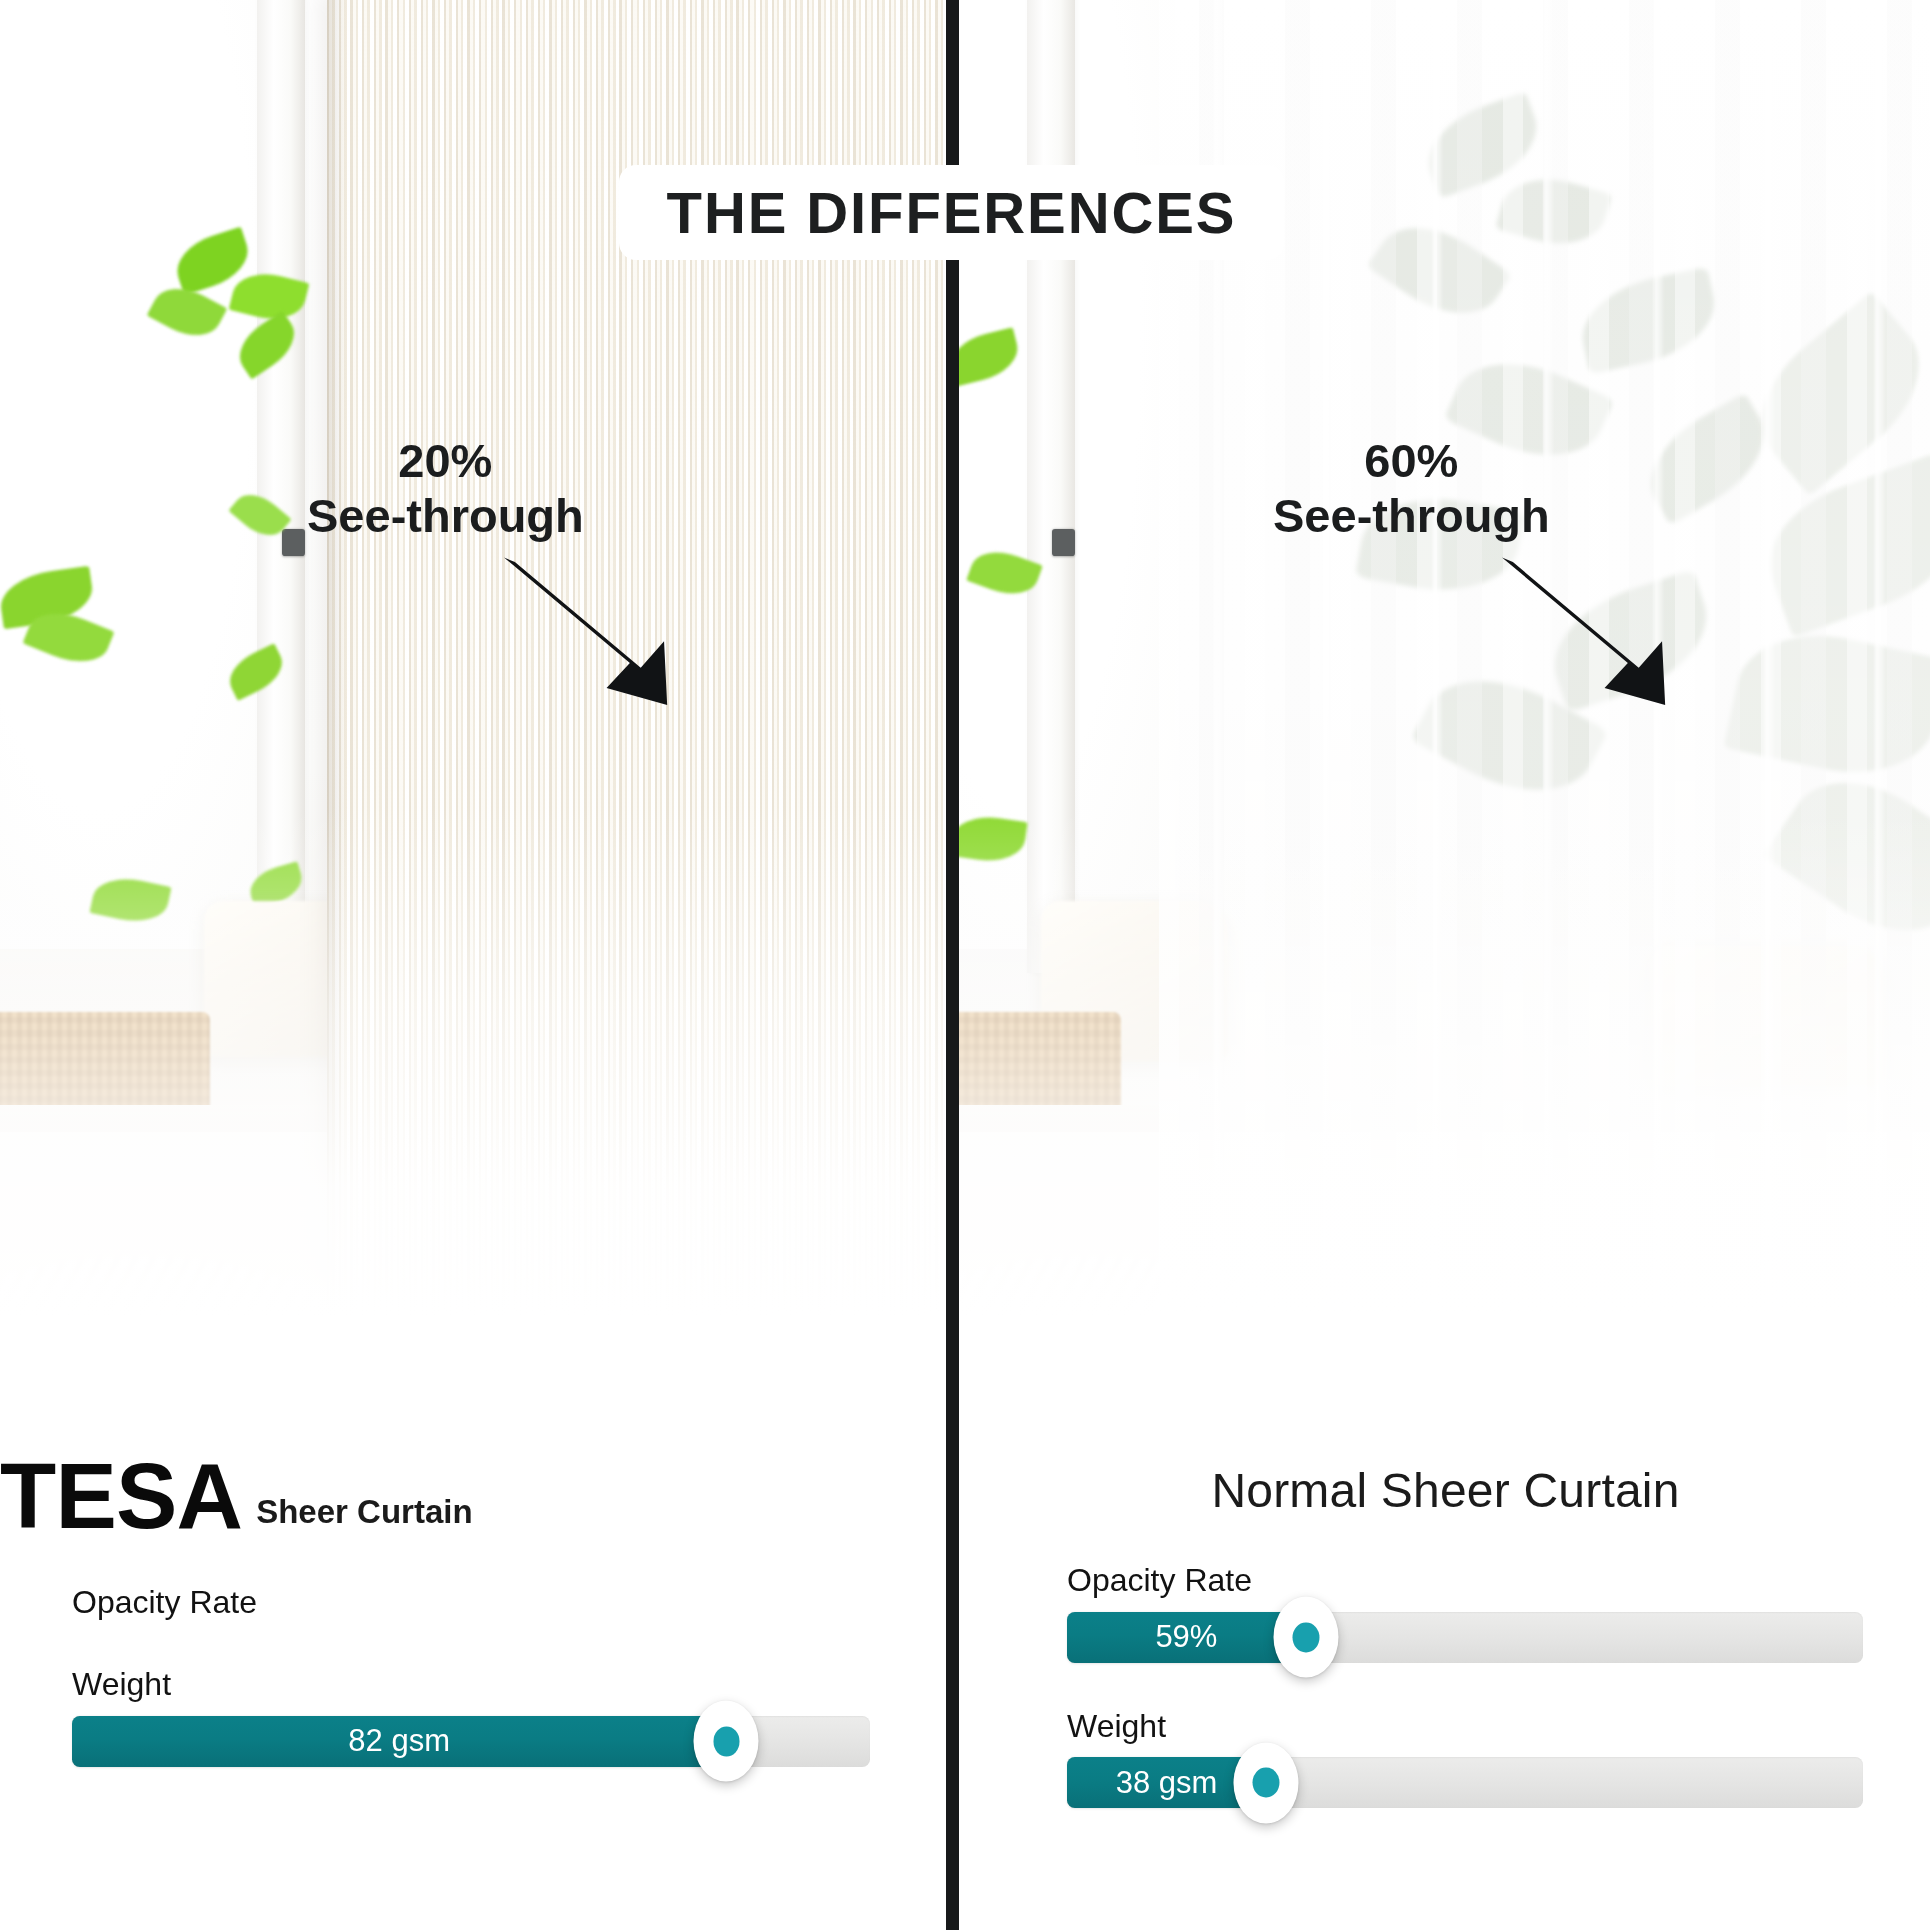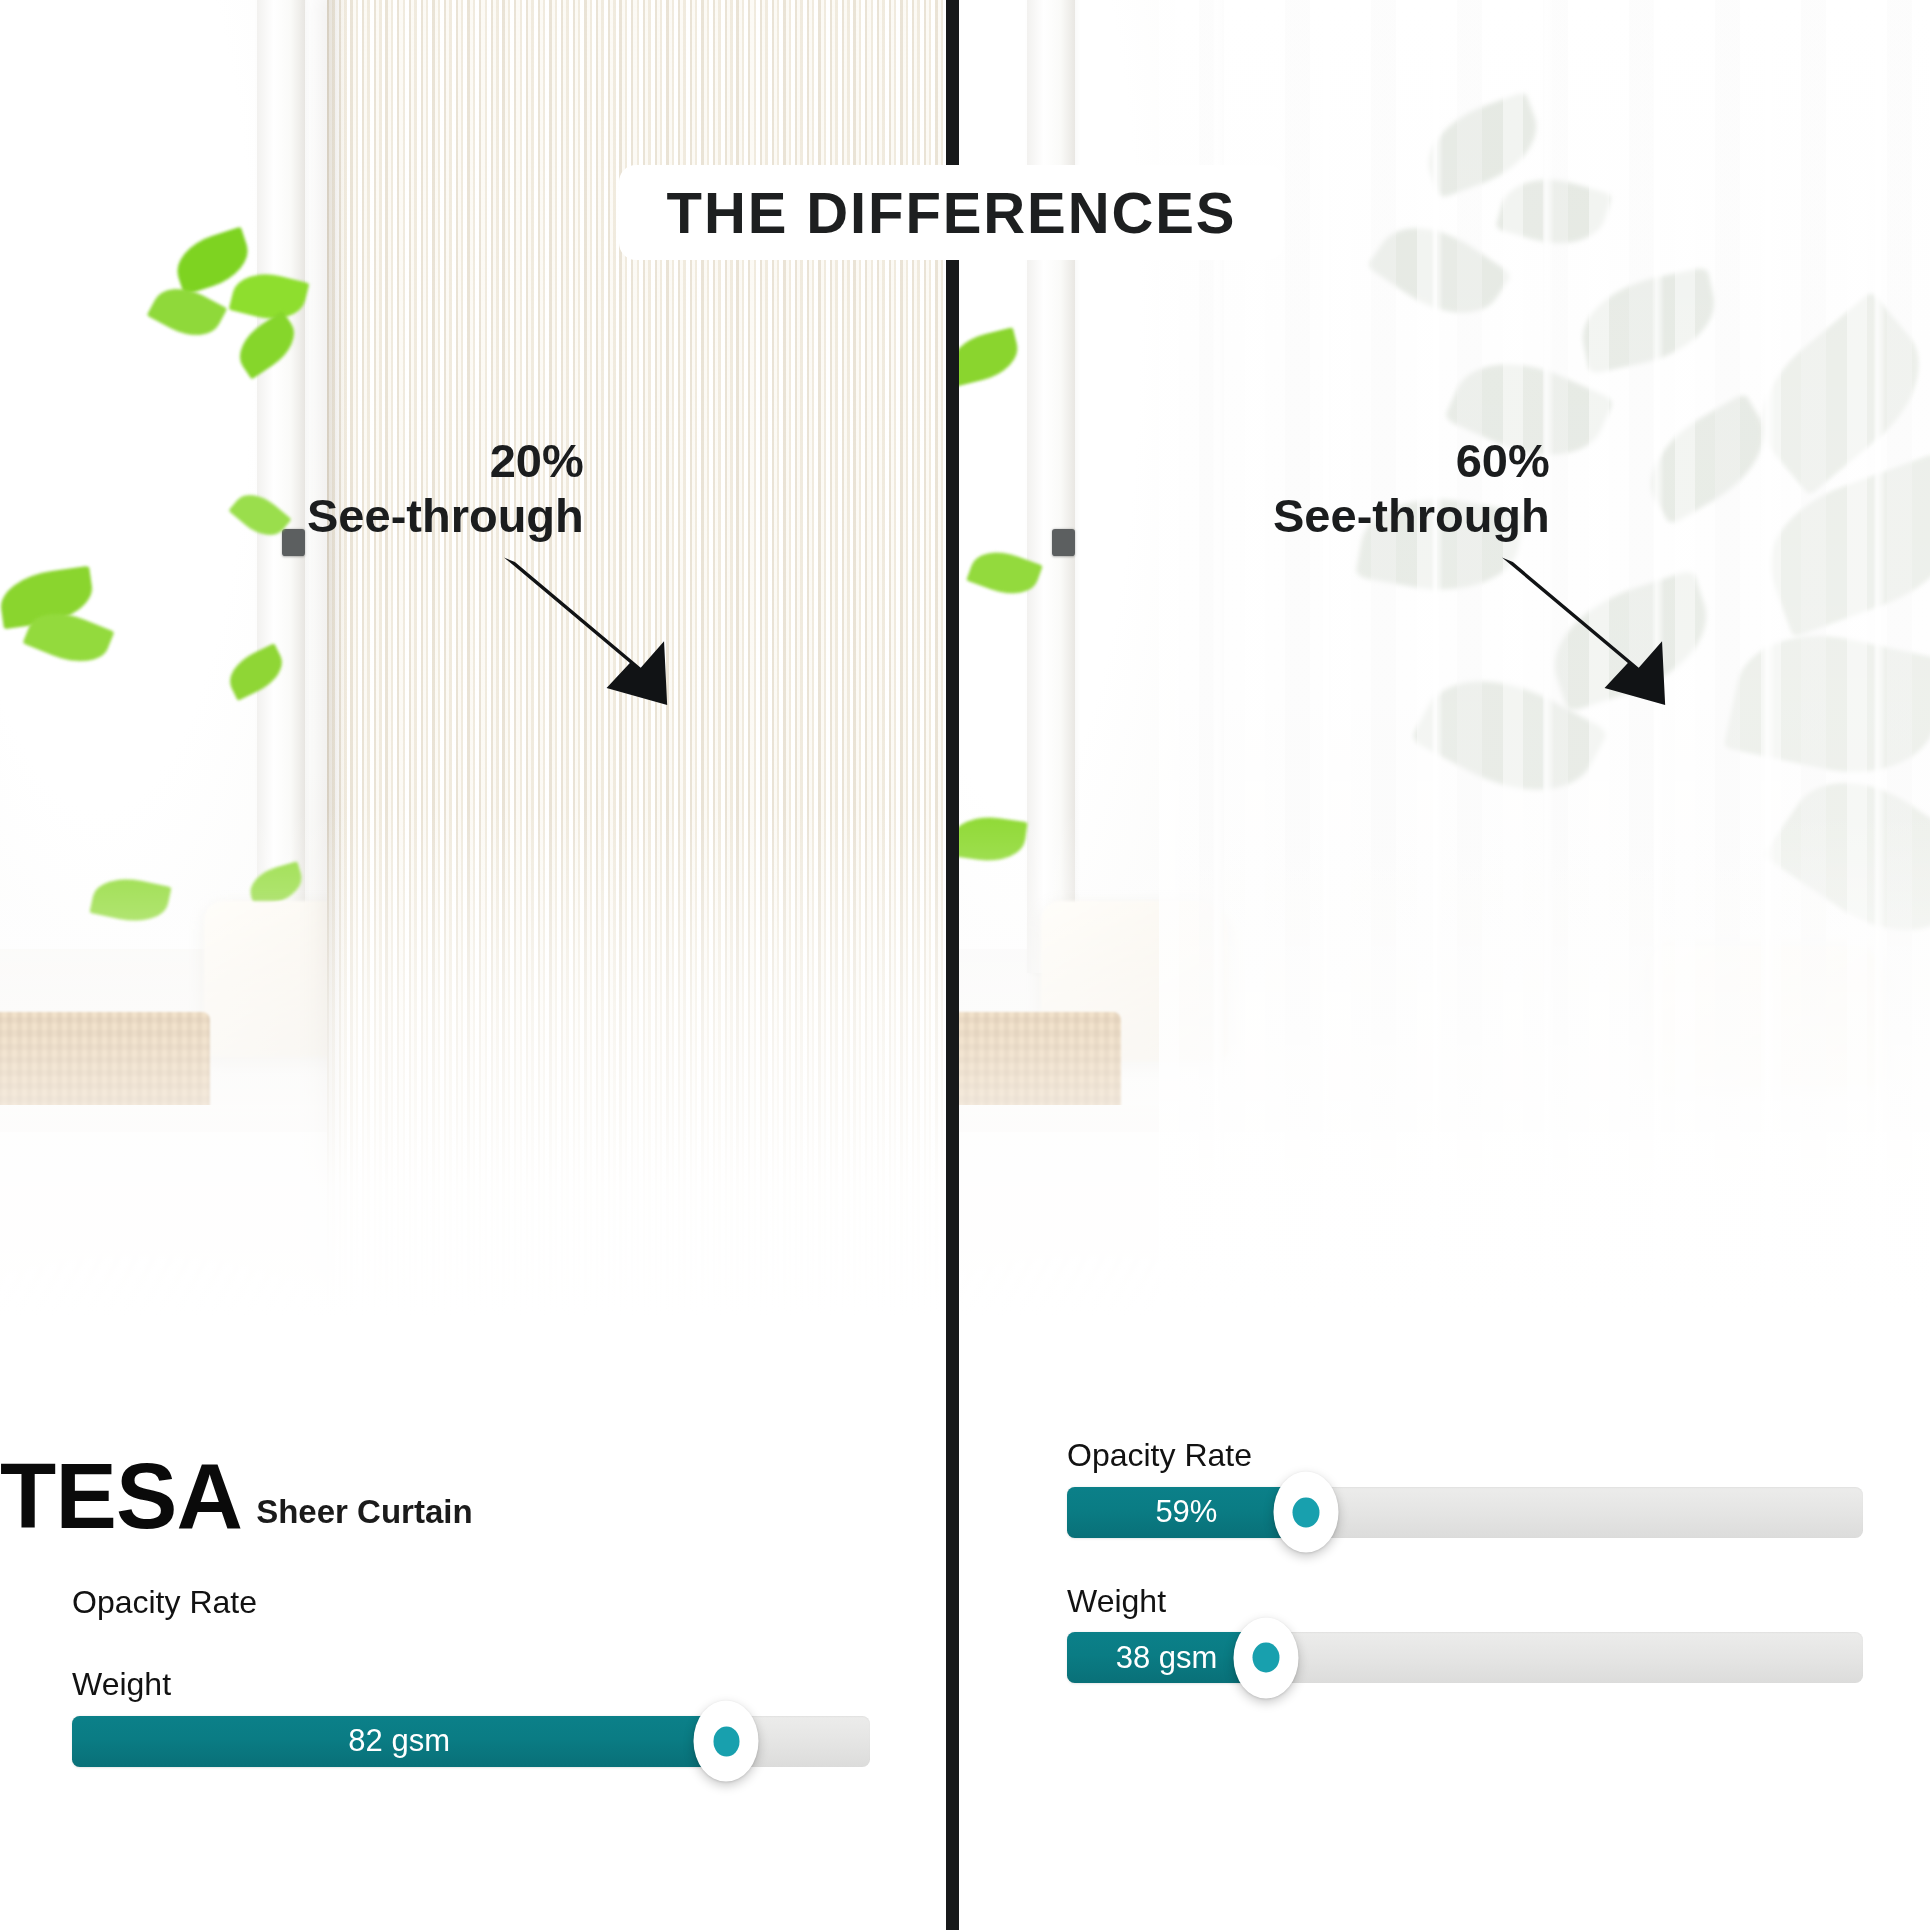--- a/index.html
+++ b/index.html
@@ -207,21 +207,21 @@
 
   
   .callout {
     position: absolute;
     z-index: 50;
     text-align: center;
     color: #1b1d1e;
     line-height: 1.16;
     white-space: nowrap;
   }
-  .callout .pct   { font-size: 47px; font-weight: 600; display: block; text-align: right; }
+  .callout .pct   { font-size: 47px; font-weight: 600; display: block; }
   .callout .label { font-size: 47px; font-weight: 600; display: block; text-align: center; }
   #callout-left  { left: 307px;  top: 434px; }
   #callout-right { left: 1273px; top: 434px; }
 
   .arrow-svg { position: absolute; z-index: 50; }
   #arrow-left  { left: 504px;  top: 554px; }
   #arrow-right { left: 1502px; top: 554px; }
 
   
   .info {
@@ -441,20 +441,21 @@
           <div class="slider-handle" style="left:82%;">
             <span class="dot"></span>
           </div>
         </div>
       </div>
 
     </div>
   </div>
 
   <div class="info" id="info-right">
+    <div class="product-name">Normal Sheer Curtain</div>
 
     <div class="sliders">
 
       <div class="slider-group">
         <div class="slider-label">Opacity Rate</div>
         <div class="slider-track">
           <div class="slider-fill" style="width:30%;">
             <span class="slider-value">59%</span>
           </div>
           <div class="slider-handle" style="left:30%;">

